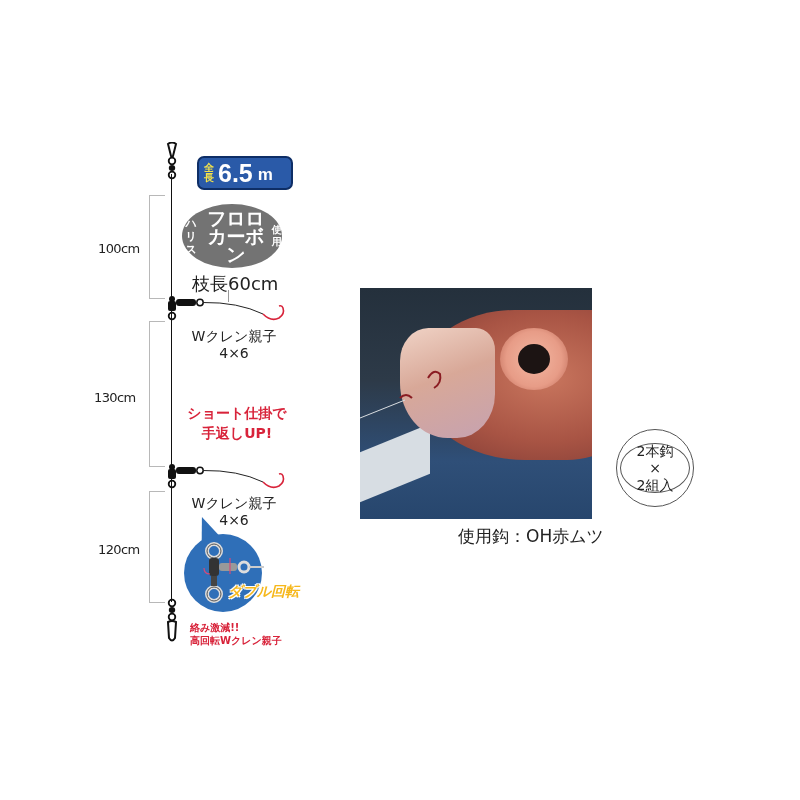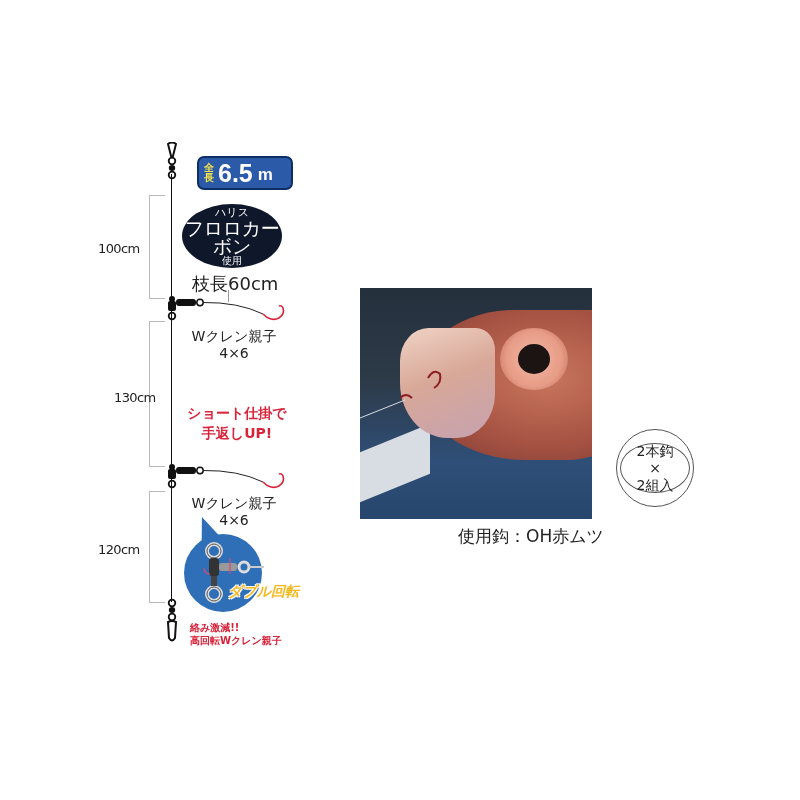--- a/index.html
+++ b/index.html
@@ -11,23 +11,23 @@
   .main-line { position:absolute; left:171px; width:1.3px; background:#111; }
   .badge-total { left:197px; top:156px; width:96px; height:34px; background:#2a5aa8;
                  border:2px solid #0e2e66; border-radius:7px; box-sizing:border-box;
                  display:flex; align-items:center; padding-left:4px; }
   .badge-total .kanji { color:#f4e24a; font-size:10px; line-height:10px; width:12px;
                         font-weight:bold; display:flex; flex-direction:column; align-items:center; }
   .badge-total .num { color:#fff; font-size:25px; font-weight:bold; margin-left:3px;
                       font-family:"Liberation Sans", sans-serif; }
   .badge-total .unit { color:#fff; font-size:17px; font-weight:bold; margin-left:5px; margin-top:4px;
                        font-family:"Liberation Sans", sans-serif; }
-  .oval-green { left:182px; top:204px; width:100px; height:64px; background:#0f172a;
-                border-radius:50%; color:#fff; text-align:center; display:flex; flex-direction:column;
-                justify-content:center; align-items:center; font-weight:normal; }
+  .oval-green { left:182px; top:204px; width:100px; height:64px; background:#737373;
+                border-radius:50%; color:#fff; text-align:center; display:flex; flex-direction:row;
+                justify-content:center; align-items:center; font-weight:bold; }
   .oval-green .l1 { font-size:11px; line-height:13px; }
   .oval-green .l2 { font-size:19px; line-height:18px; letter-spacing:-0.5px; }
   .oval-green .l3 { font-size:10px; line-height:12px; }
   .txt { font-size:14px; color:#222; }
   .red-text { color:#d8233a; font-weight:bold; font-size:14px; text-align:center; line-height:20px; }
   .photo { left:360px; top:288px; width:232px; height:231px; overflow:hidden;
            background:linear-gradient(180deg,#24303c 0%, #2d3a48 40%, #2f4f78 75%, #27466d 100%); }
   .fish-body { position:absolute; left:60px; top:22px; width:210px; height:150px;
                background:radial-gradient(ellipse at 60% 45%, #c9765e 0%, #a85444 55%, #7e3a34 100%);
                border-radius:45% 10% 30% 50%; }
@@ -64,21 +64,21 @@
     <circle cx="11" cy="19" r="3.3" fill="none" stroke="#111" stroke-width="1.8"></circle>
     <ellipse cx="11" cy="26" rx="3.2" ry="3" fill="#111"></ellipse>
     <circle cx="11" cy="33" r="3.3" fill="none" stroke="#111" stroke-width="1.8"></circle>
   </svg>
 
   <div class="abs bracket" style="left:149px;top:195px;width:15px;height:102px;"></div>
   <div class="abs bracket" style="left:149px;top:321px;width:15px;height:144px;"></div>
   <div class="abs bracket" style="left:149px;top:491px;width:15px;height:110px;"></div>
 
   <div class="abs dim-label" style="left:98px;top:241px;">100cm</div>
-  <div class="abs dim-label" style="left:114px;top:390px;text-align:center;">130cm</div>
+  <div class="abs dim-label" style="left:94px;top:390px;text-align:center;">130cm</div>
   <div class="abs dim-label" style="left:98px;top:542px;">120cm</div>
 
   <div class="abs badge-total">
     <div class="kanji">
       <span>全</span>
       <span>長</span>
     </div>
     <span class="num">6.5</span>
     <span class="unit">m</span>
   </div>

